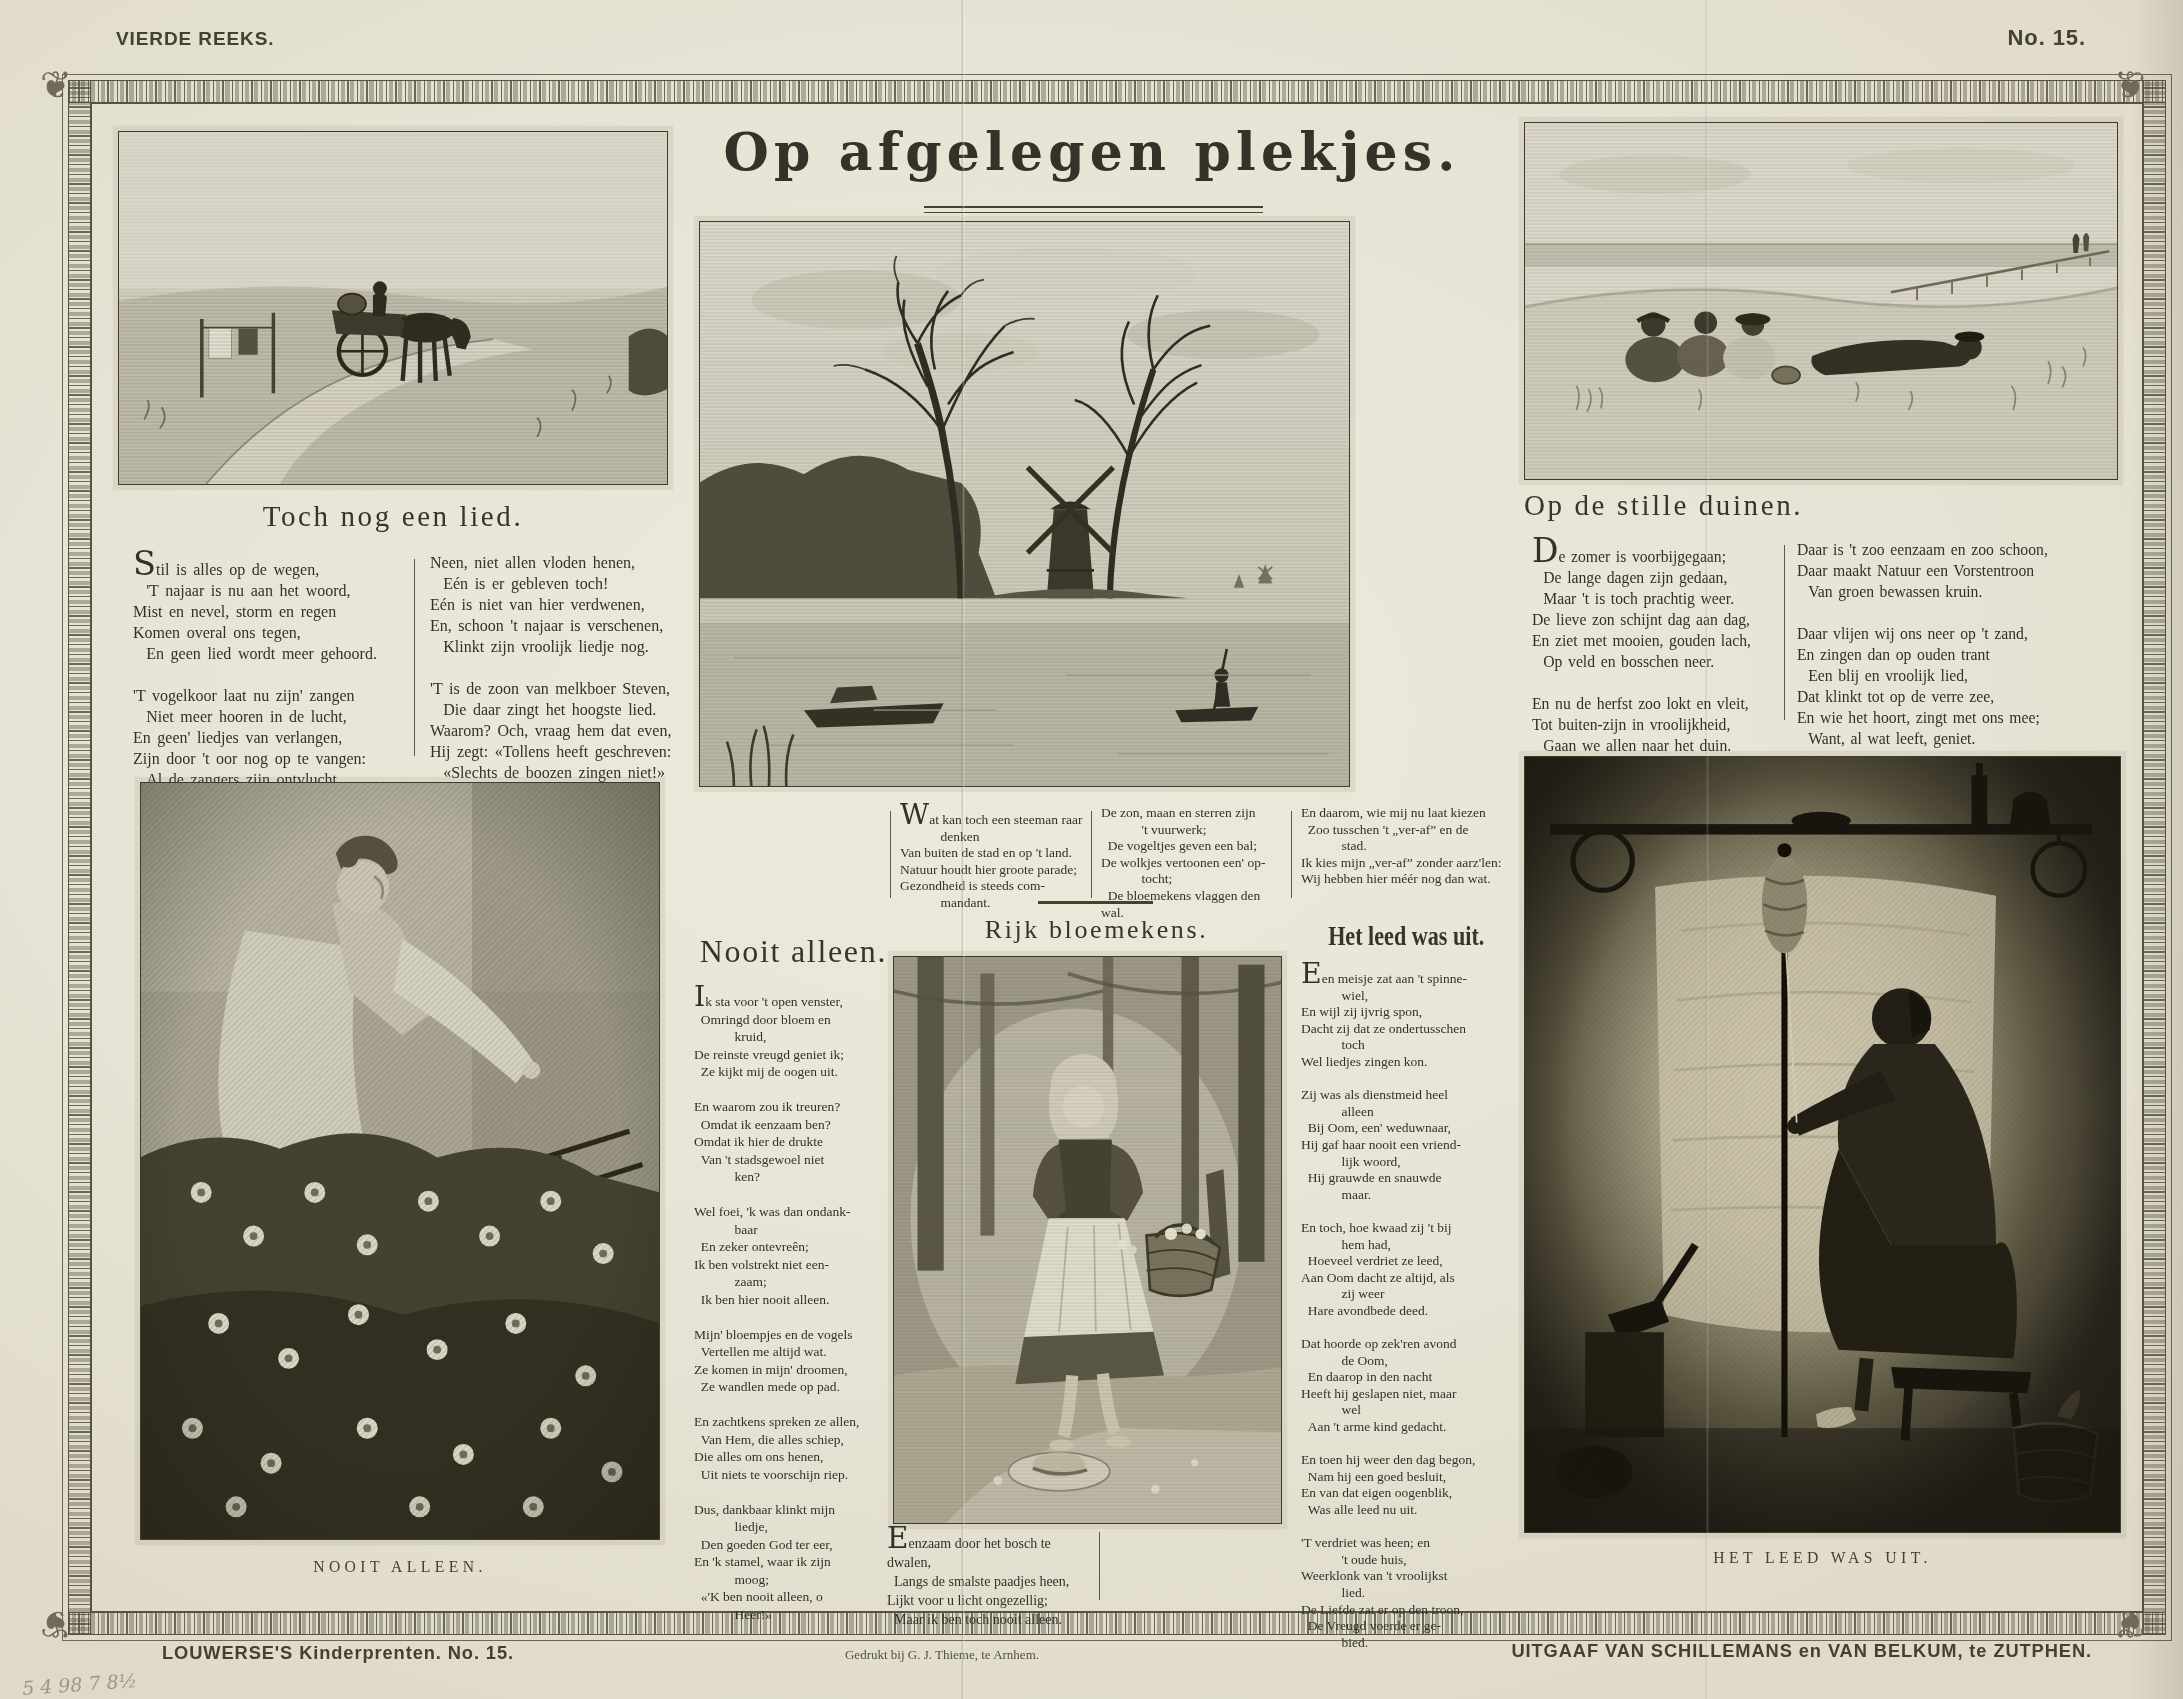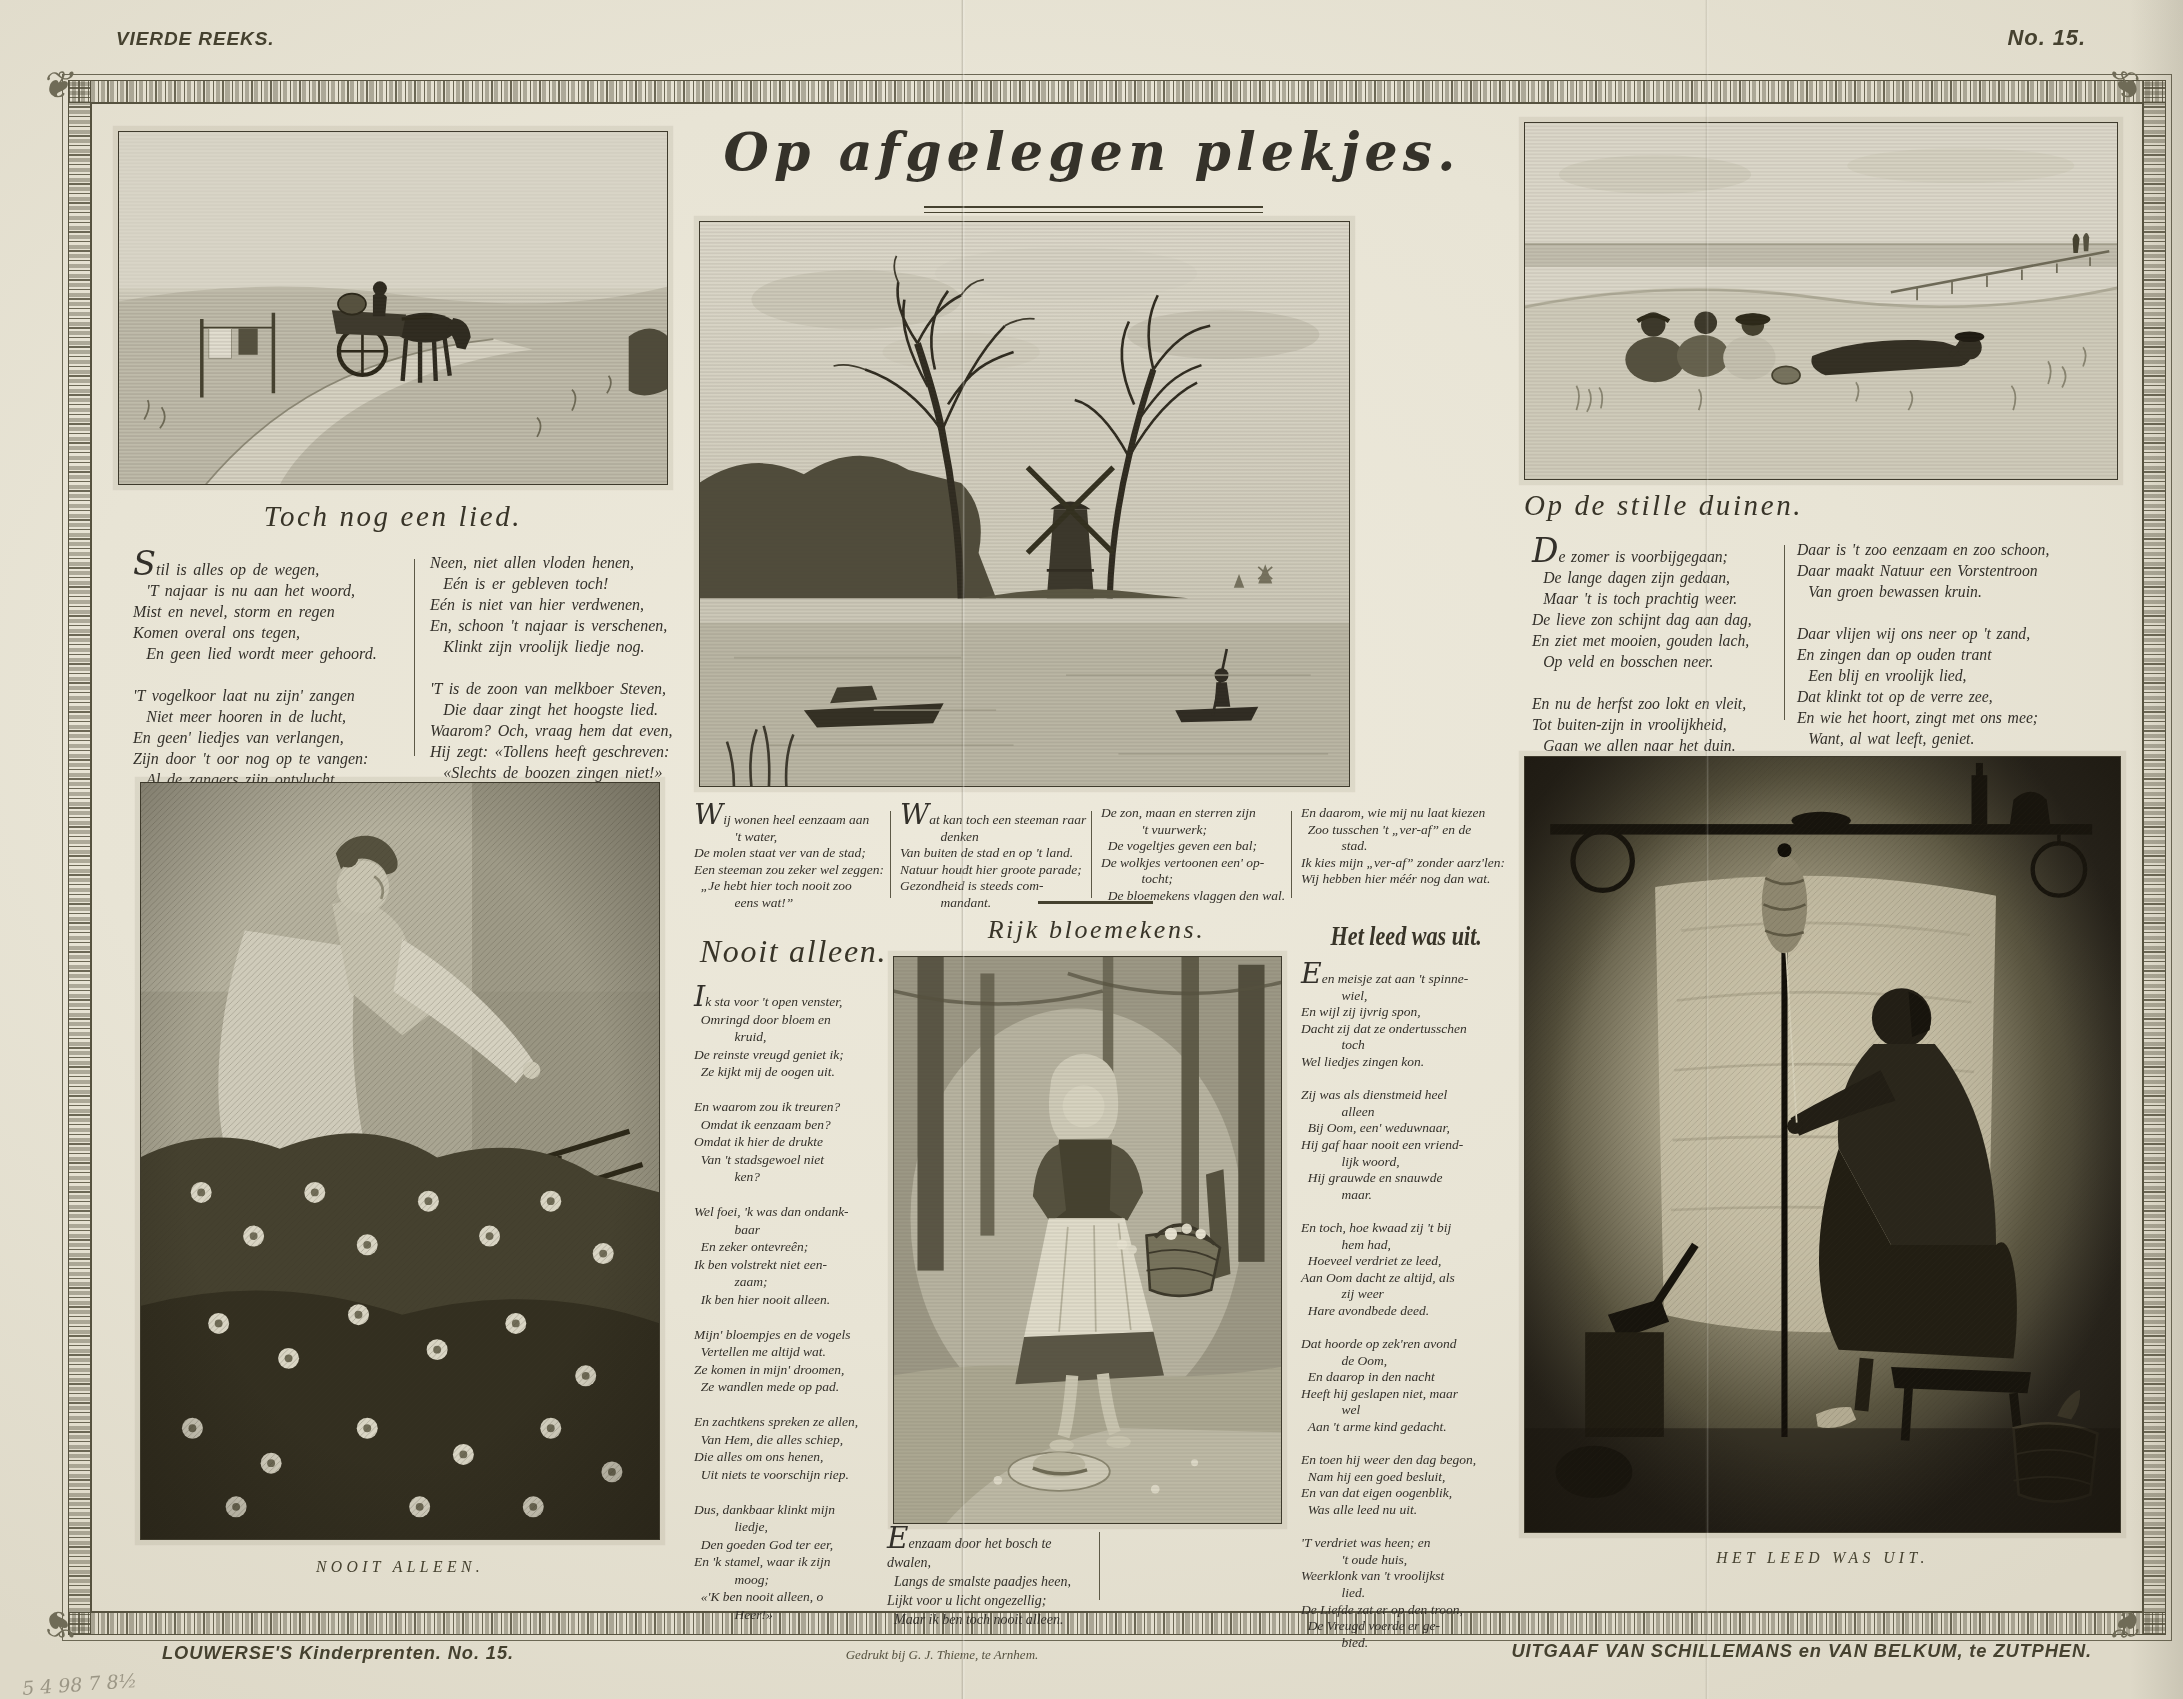--- a/index.html
+++ b/index.html
@@ -1,21 +1,21 @@
 <!DOCTYPE html>
 <html style="font-size:14px"><head>
 <meta charset="utf-8">
 <style>
   html,body{margin:0;padding:0;background:#b2ac9a;}
   .sheet{
     position:relative;width:2184px;height:1700px;overflow:hidden;
     background:radial-gradient(1659px 1135px at 45% 42%, #ede9db 0%, #e8e4d5 55%, #ded9c8 100%);
     font-family:"Liberation Serif","DejaVu Serif",serif;color:#2e2b22;
   }
-  .abs{position:absolute;font-style:italic;}
+  .abs{position:absolute;}
   .sans{font-family:"Liberation Sans","DejaVu Sans",sans-serif;font-weight:bold;color:#45412f;}
   .verse{white-space:pre-wrap;color:#33302a;}
   .dc::first-letter{font-size:2.1em;line-height:.72;font-family:"DejaVu Serif",serif;}
   .vrule{width:0.9px;background:#5d5947;}
   .ill{outline:1.7px solid #3e3a2c;outline-offset:-1.7px;background:#cfcbbc;box-shadow:0 0 0 5.2px rgba(120,114,94,.12);}
   .ill svg{display:block;width:100%;height:100%;}
   .sectitle{letter-spacing:2.6px;color:#383428;}
   .cap{letter-spacing:4.4px;font-size:15.7px;color:#45412f;text-align:center;}
   .crease{width:3.5px;background:linear-gradient(90deg,rgba(90,84,66,0),rgba(90,84,66,.25),rgba(255,255,252,.3),rgba(90,84,66,0));}
   .frame-band{position:absolute;border-top:0.9px solid #56523f;border-bottom:0.9px solid #56523f;
@@ -214,26 +214,20 @@
 Daar maakt Natuur een Vorstentroon
   Van groen bewassen kruin.
 
 Daar vlijen wij ons neer op 't zand,
 En zingen dan op ouden trant
   Een blij en vroolijk lied,
 Dat klinkt tot op de verre zee,
 En wie het hoort, zingt met ons mee;
   Want, al wat leeft, geniet.</div>
 
-  <div class="abs verse dc" style="left:694px;top:805px;width:197px;font-size:13.5px;line-height:16.6px;">Wij wonen heel eenzaam aan
-            't water,
-De molen staat ver van de stad;
-Een steeman zou zeker wel zeggen:
-  „Je hebt hier toch nooit zoo
-            eens wat!”</div>
   <div class="abs vrule" style="left:890px;top:811px;height:87px;"></div>
   <div class="abs verse dc" style="left:900px;top:805px;width:187px;font-size:13.5px;line-height:16.6px;">Wat kan toch een steeman raar
             denken
 Van buiten de stad en op 't land.
 Natuur houdt hier groote parade;
 Gezondheid is steeds com-
             mandant.</div>
   <div class="abs vrule" style="left:1091px;top:811px;height:87px;"></div>
   <div class="abs verse" style="left:1101px;top:805px;width:185px;font-size:13.5px;line-height:16.6px;">De zon, maan en sterren zijn
             't vuurwerk;

